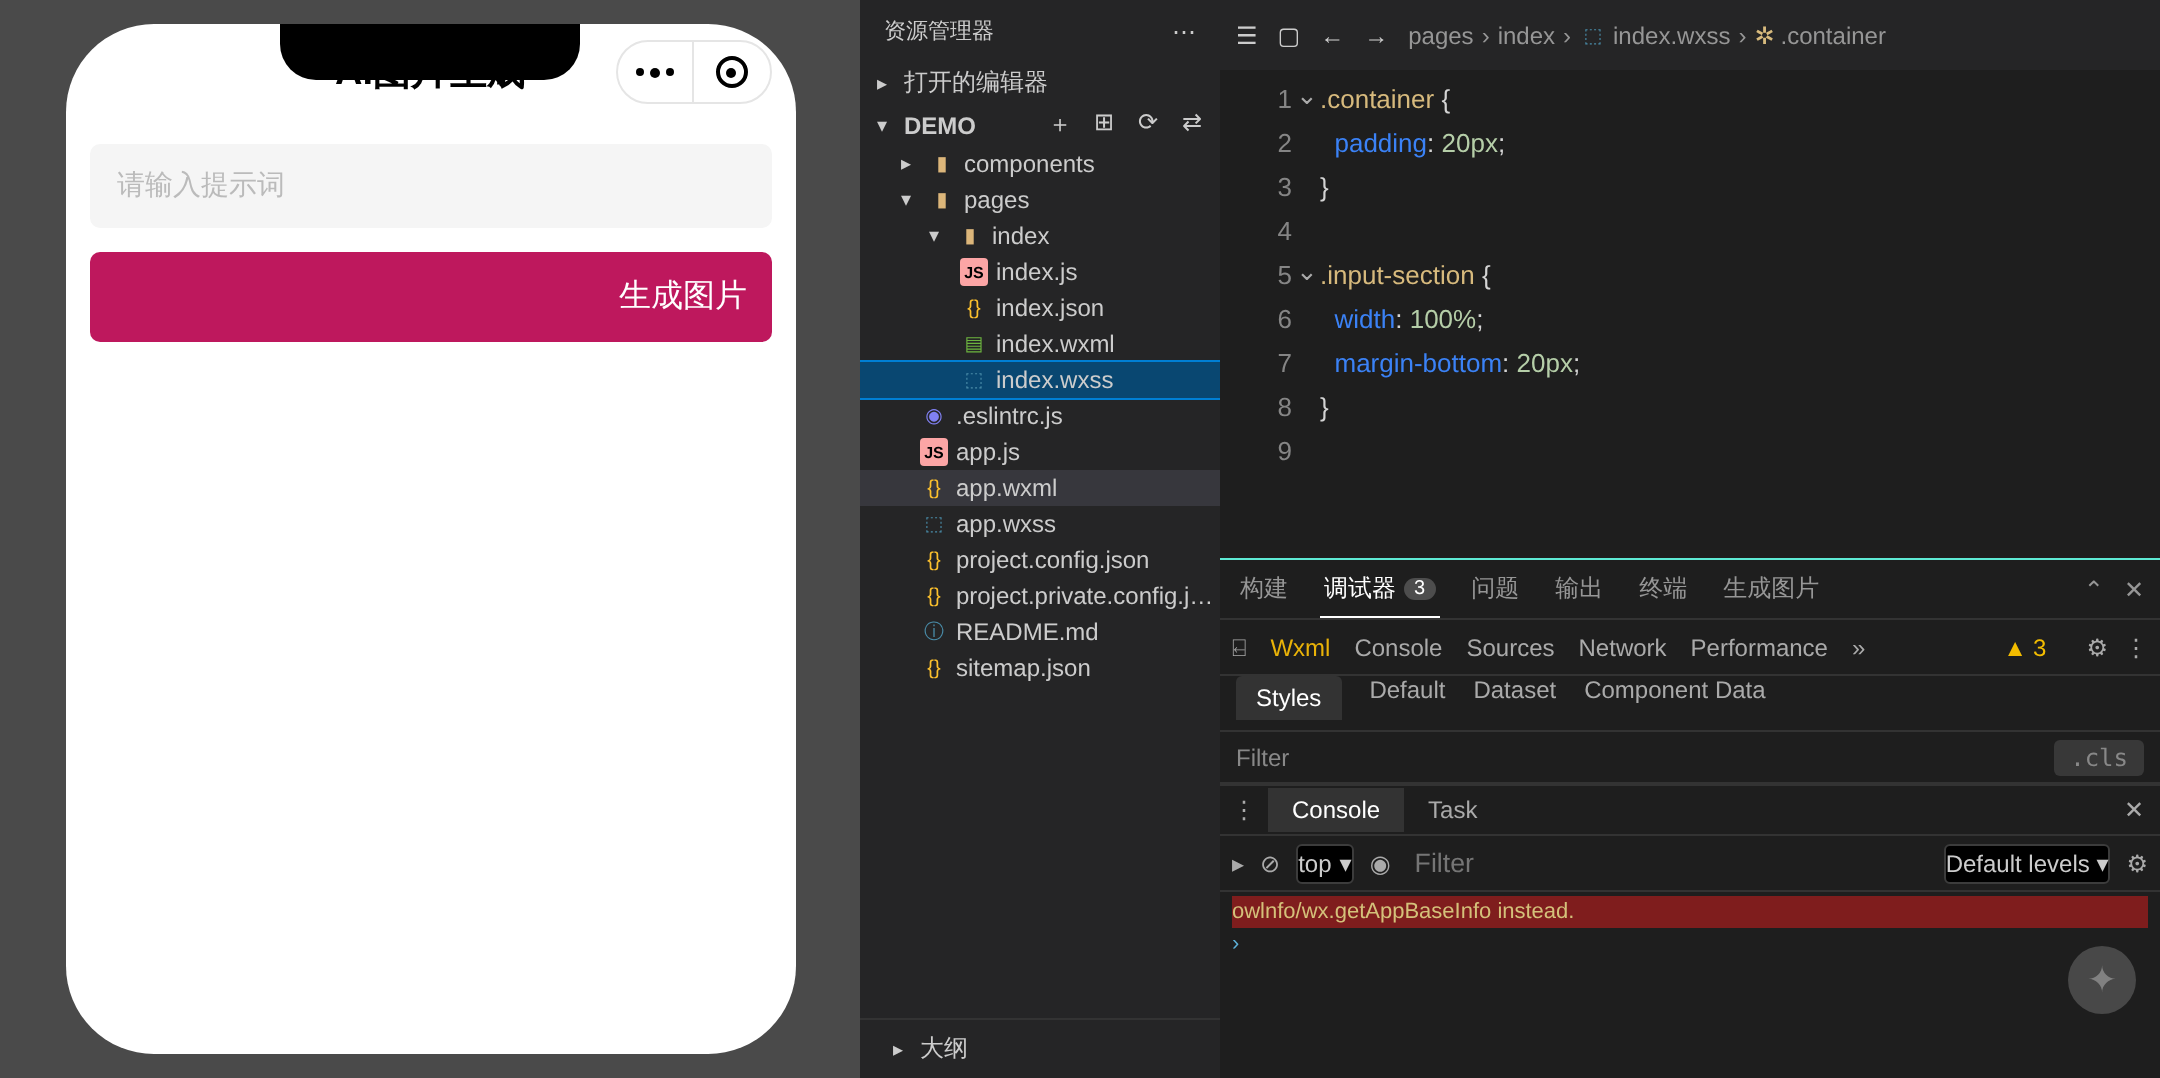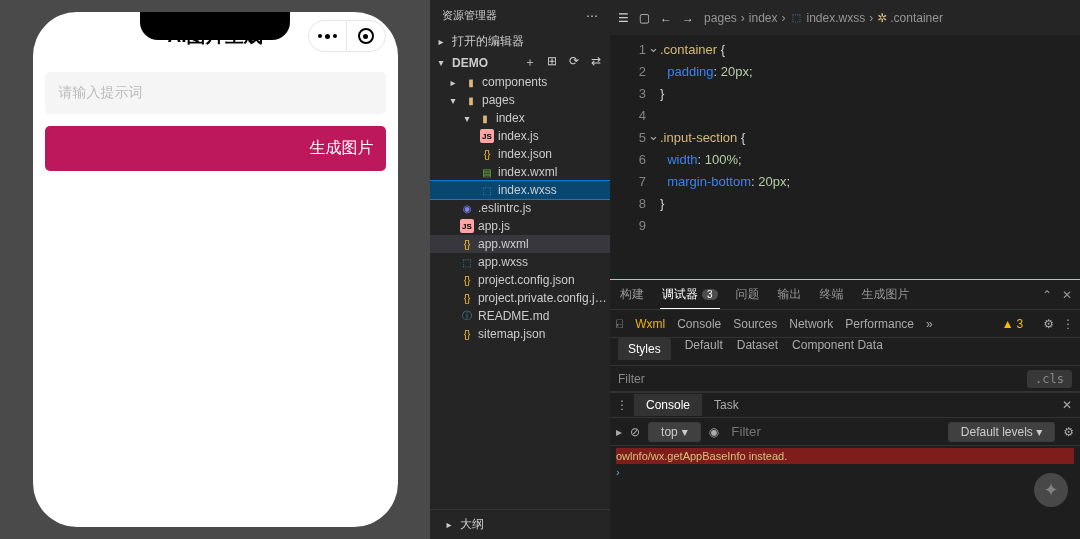--- a/index.html
+++ b/index.html
@@ -72,21 +72,21 @@
 .dt-icons{display:flex;gap:8px;margin-left:8px}
 .styles-bar{height:28px;display:flex;align-items:flex-start;padding:0 8px;gap:14px;color:#aaa;border-bottom:1px solid #333}
 .styles-bar .active{color:#fff;background:#333;padding:4px 10px;border-radius:3px 3px 0 0}
 .filter-bar{height:26px;display:flex;align-items:center;padding:0 8px;color:#888;border-bottom:1px solid #333}
 .cls-btn{margin-left:auto;background:#383838;padding:2px 8px;border-radius:3px;font-family:monospace}
 .console-section{flex:1;display:flex;flex-direction:column;min-height:0}
 .console-tabs{height:26px;display:flex;align-items:center;border-top:1px solid #333;border-bottom:1px solid #333;color:#aaa}
 .console-tabs .active{background:#333;padding:4px 12px;color:#fff}
 .console-tabs .tab-plain{padding:4px 12px}
 .console-toolbar{height:28px;display:flex;align-items:center;padding:0 6px;gap:8px;border-bottom:1px solid #333;color:#aaa}
-.con-select{background:#404040;border:1px solid #3c3c3c;padding:2px 12px;border-radius:3px;color:#ccc;display:flex;align-items:center;gap:4px}
+.con-select{background:#000000;border:1px solid #3c3c3c;padding:2px 0;border-radius:3px;color:#ccc;display:flex;align-items:center;gap:4px}
 .con-filter{flex:1;background:transparent;border:none;color:#888;padding:2px 4px}
 .console-log{flex:1;font-family:Consolas,monospace;font-size:11px;padding:2px 6px;color:#ccc;line-height:16px;overflow:hidden}
 .log-warn{background:#7f1d1d;color:#d4c17a}
 .log-sys{color:#999}
 .prompt{color:#5db0d7}
 .watermark{position:absolute;right:12px;bottom:32px;color:rgba(200,200,200,.45);font-size:22px;font-weight:500;display:flex;align-items:center;gap:8px;pointer-events:none}
 .wm-circle{width:34px;height:34px;border-radius:50%;background:rgba(200,200,200,.25);display:flex;align-items:center;justify-content:center;font-size:18px}
 </style>
 </head>
 <body>

